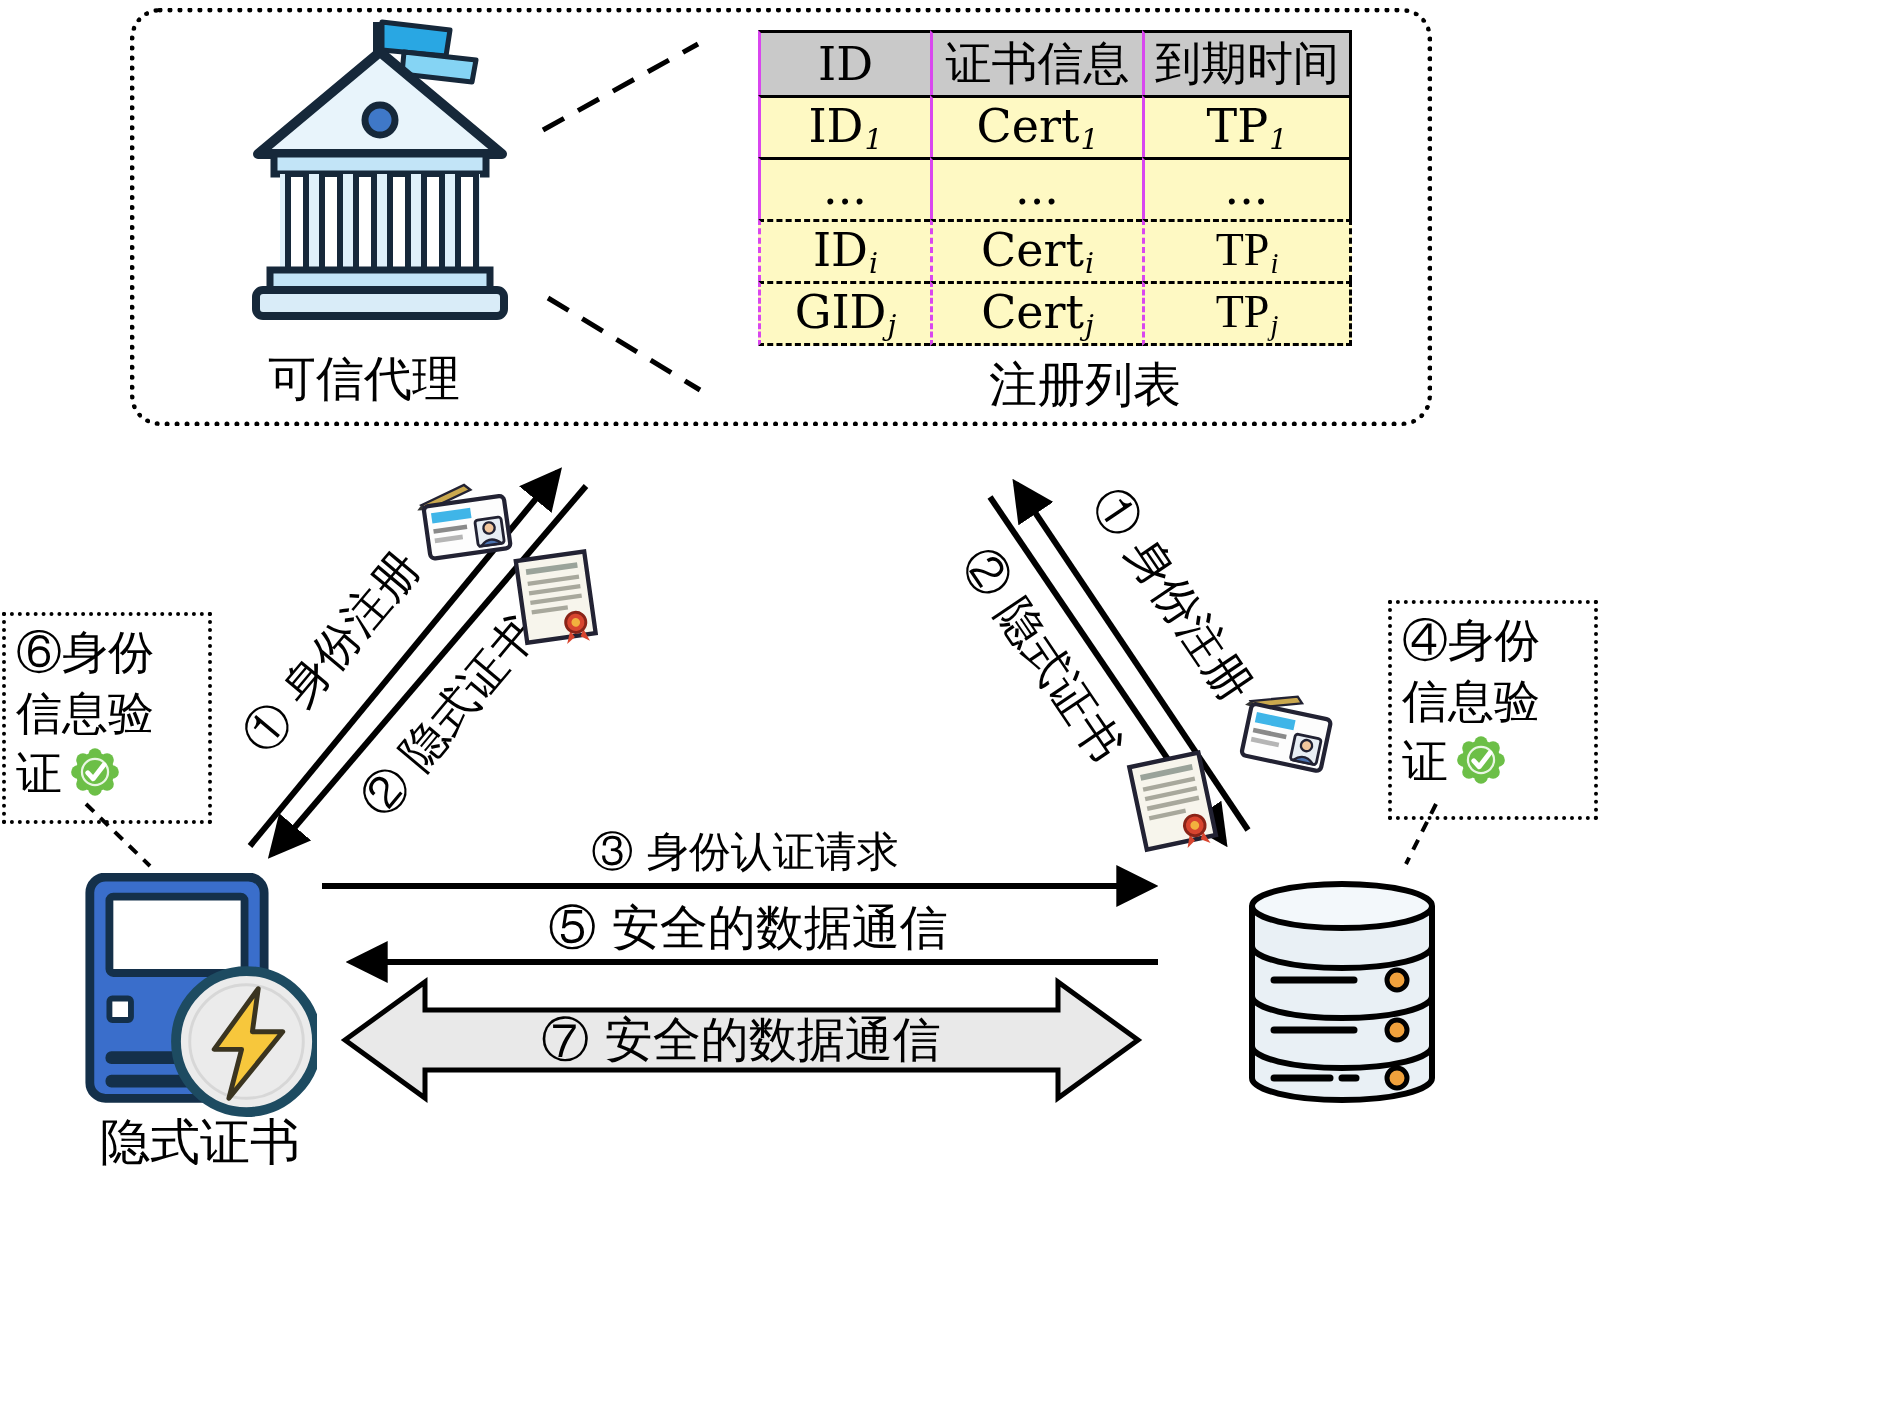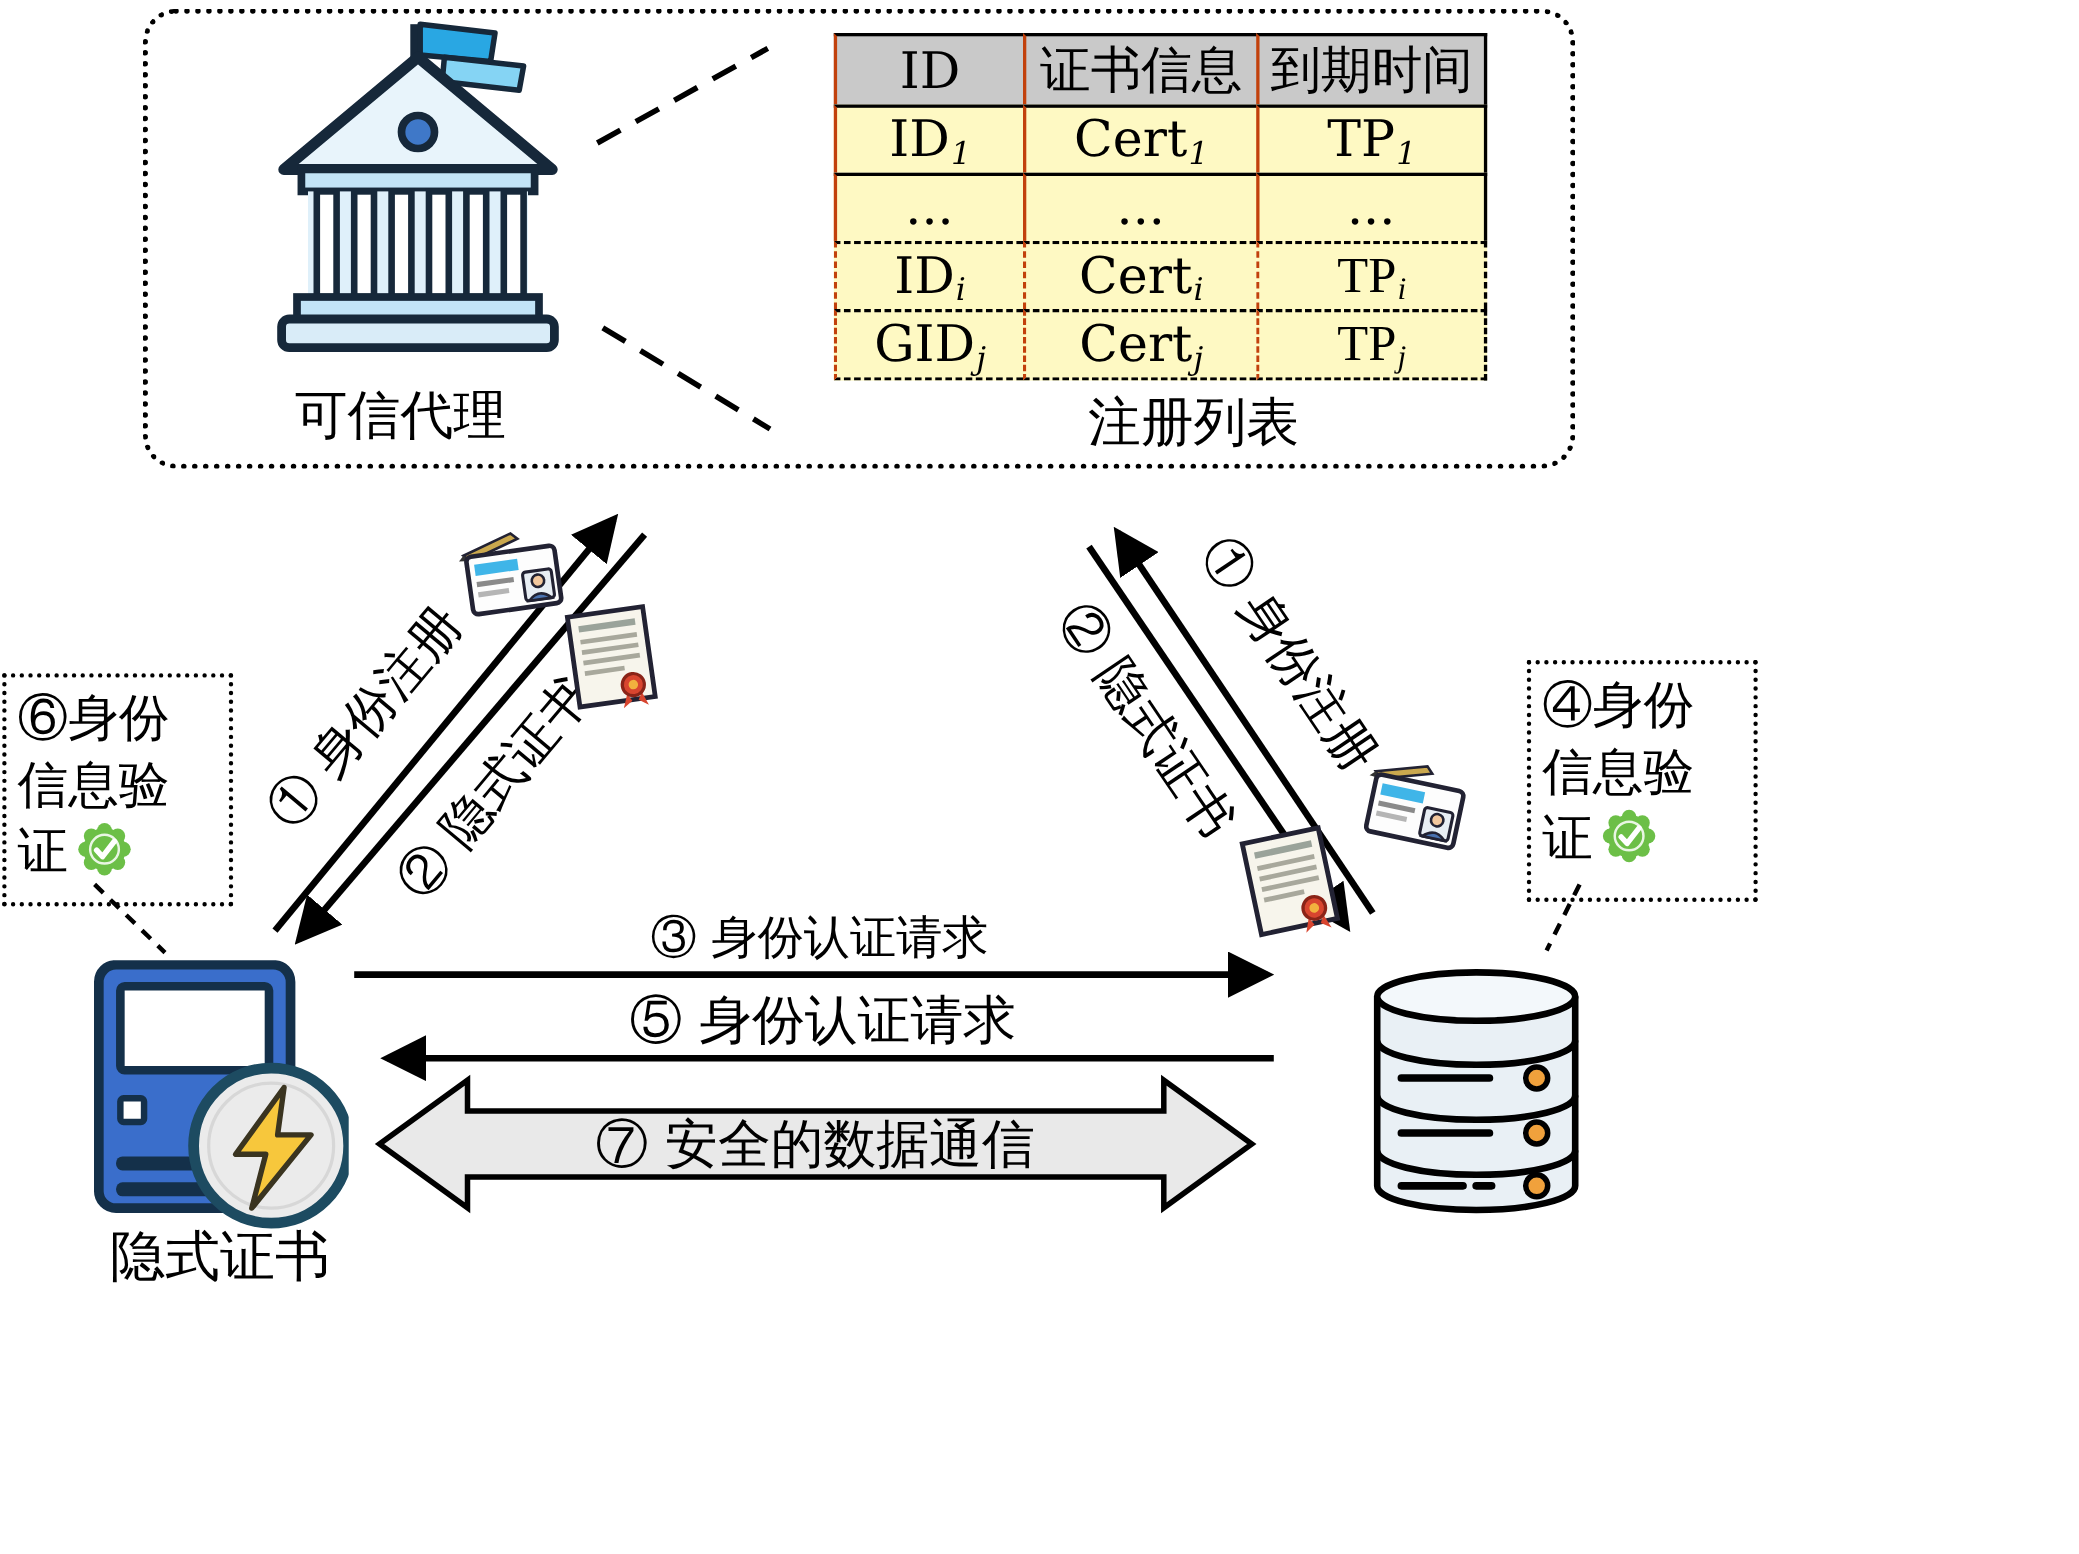--- a/index.html
+++ b/index.html
@@ -19,21 +19,21 @@
 
   
   .big-label { font-size:48px; text-align:center; line-height:1.1; }
   .flow-label { font-size:46px; white-space:nowrap; }
   .rot { transform-origin:center center; }
 
   
   .reg-table { border-collapse:separate; border-spacing:0; table-layout:fixed; }
   .reg-table th, .reg-table td {
     font-size:46px; font-weight:normal; text-align:center; vertical-align:middle;
-    border-top:3px solid #000; border-left:3px solid #c2410c;
+    border-top:3px solid #000; border-left:3px solid #d946ef;
     height:59px; padding:0 6px;
   }
   .reg-table th:last-child, .reg-table td:last-child { border-right:3px solid #000; }
   .reg-table th { background:#c9c9c9; }
   .reg-table td { background:#fef9c3; }
   .reg-table tr.dashed td { border-top-style:dashed; border-left-style:dashed; }
   .reg-table tr.dashed td:last-child { border-right-style:dashed;font-family:Liberation Serif, serif; }
   .reg-table tr.last td { border-bottom:3px dashed #000; }
   .sub { font-size:0.62em; font-style:italic; vertical-align:-0.28em; margin-left:1px; }
 
@@ -135,21 +135,21 @@
   </tbody>
     </table>
 
   <div class="abs big-label" style="left:905px;top:358px;width:360px">注册列表</div>
 
   <div class="abs flow-label rot" style="left:332px;top:652px;transform:translate(-50%,-50%) rotate(-50deg)">① 身份注册</div>
   <div class="abs flow-label rot" style="left:450px;top:716px;transform:translate(-50%,-50%) rotate(-50deg)">② 隐式证书</div>
   <div class="abs flow-label rot" style="left:1172px;top:595px;transform:translate(-50%,-50%) rotate(56deg)">① 身份注册</div>
   <div class="abs flow-label rot" style="left:1042px;top:655px;transform:translate(-50%,-50%) rotate(56deg)">② 隐式证书</div>
   <div class="abs flow-label" style="left:745px;top:852px;transform:translate(-50%,-50%);font-size:42px">③ 身份认证请求</div>
-  <div class="abs flow-label" style="left:748px;top:928px;transform:translate(-50%,-50%);font-size:48px">⑤ 身份认证请求</div>
+  <div class="abs flow-label" style="left:748px;top:928px;transform:translate(-50%,-50%);font-size:48px">⑤ 安全的数据通信</div>
   <div class="abs flow-label" style="left:741px;top:1040px;transform:translate(-50%,-50%);font-size:48px">⑦ 安全的数据通信</div>
 
   <svg class="abs" style="left:418px;top:480px;transform:rotate(-8deg)" width="94" height="78" viewBox="0 0 100 82">
     <polygon points="6,20 54,5 60,11 12,26" fill="#caa84e" stroke="#223" stroke-width="2.5"></polygon>
     <polygon points="6,20 12,26 1,25" fill="#333"></polygon>
     <rect x="8" y="22" width="86" height="56" rx="5" fill="#fdfdfd" stroke="#223" stroke-width="4.5"></rect>
     <rect x="15" y="30" width="42" height="11" fill="#3fb5e8"></rect>
     <rect x="15" y="47" width="36" height="5" fill="#8a8a8a"></rect>
     <rect x="15" y="57" width="30" height="5" fill="#b5b5b5"></rect>
     <rect x="60" y="44" width="28" height="28" rx="3" fill="#e8eef4" stroke="#223" stroke-width="3"></rect>

